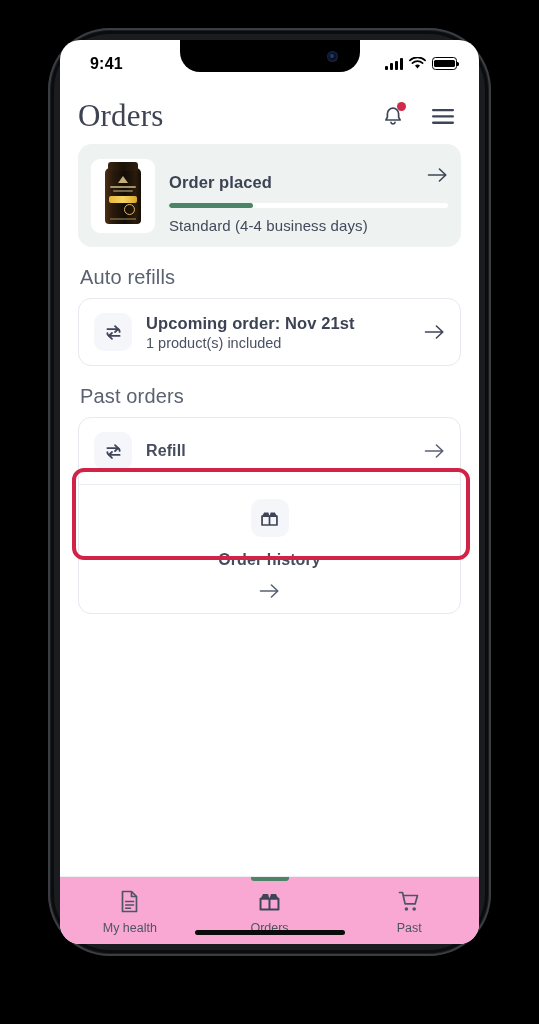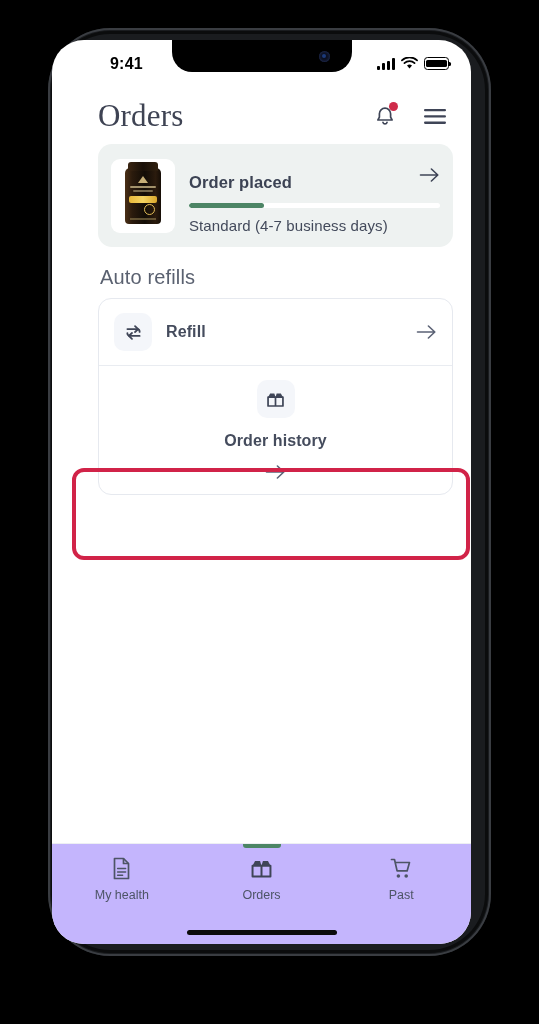--- a/index.html
+++ b/index.html
@@ -44,28 +44,27 @@
     background: #2b2e33;
     border-radius: 2px;
   }
   .btn-silent { left: 44px; top: 170px; width: 4px; height: 28px; }
   .btn-volup  { left: 44px; top: 228px; width: 4px; height: 52px; }
   .btn-voldn  { left: 44px; top: 296px; width: 4px; height: 52px; }
 
   
   .screen {
     position: absolute;
-    left: 52px;
+    left: 60px;
     top: 40px;
     width: 419px;
     height: 904px;
-    border-radius: 32px;
+    border-radius: 20px;
     background: #ffffff;
     overflow: hidden;
-    padding-left: 28px;
   }
 
   
   .notch {
     position: absolute;
     left: 50%;
     transform: translateX(-50%);
     top: 0;
     width: 180px;
     height: 32px;
@@ -310,22 +309,22 @@
     border: 4px solid #d12348;
     border-radius: 12px;
     pointer-events: none;
     z-index: 25;
   }
 
   
   .bottom-nav {
     position: absolute;
     left: 0; right: 0; bottom: 0;
-    height: 101px;
-    background: #c4b5fd;
+    height: 68px;
+    background: #f9a8d4;
     border-top: 1px solid #edeff3;
     display: flex;
     align-items: flex-start;
     padding-top: 12px;
   }
   .nav-item {
     flex: 1;
     position: relative;
     display: flex;
     flex-direction: column;
@@ -432,26 +431,46 @@
         <div class="status-main">
           <div class="status-row-top">
             <div class="status-title">Order placed</div>
             <svg class="arrow" width="21" height="16" viewBox="0 0 21 16">
               <path d="M1.5 8 H18.5 M12.4 2 L18.8 8 L12.4 14" fill="none" stroke="#3f4557" stroke-width="1.6" stroke-linecap="round" stroke-linejoin="round"></path>
             </svg>
           </div>
           <div class="progress-track">
             <div class="progress-fill" style="width:30%"></div>
           </div>
-          <div class="status-sub">Standard (4-7 business days)</div>
+          <div class="status-sub">Standard (4-4 business days)</div>
         </div>
       </div>
 
       <div class="section-label">Auto refills</div>
-
+      <div class="list-card">
+        <div class="list-row">
+          <div class="row-icon">
+            <svg width="21" height="21" viewBox="0 0 22 22">
+              <path d="M4.6 7.4 h10.2 a2.6 2.6 0 0 1 2.6 2.6 v0.4" fill="none" stroke="#3f4557" stroke-width="1.9" stroke-linecap="round"></path>
+              <path d="M12.6 4.3 L15.9 7.4 L12.6 10.5" fill="none" stroke="#3f4557" stroke-width="1.9" stroke-linecap="round" stroke-linejoin="round"></path>
+              <path d="M17.4 14.6 H7.2 a2.6 2.6 0 0 1 -2.6 -2.6 v-0.4" fill="none" stroke="#3f4557" stroke-width="1.9" stroke-linecap="round"></path>
+              <path d="M9.4 17.7 L6.1 14.6 L9.4 11.5" fill="none" stroke="#3f4557" stroke-width="1.9" stroke-linecap="round" stroke-linejoin="round"></path>
+            </svg>
+          </div>
+          <div class="row-text">
+            <div class="row-title">Upcoming order: Nov 21st</div>
+            <div class="row-sub">1 product(s) included</div>
+          </div>
+          <svg class="arrow" width="21" height="16" viewBox="0 0 21 16">
+            <path d="M1.5 8 H18.5 M12.4 2 L18.8 8 L12.4 14" fill="none" stroke="#3f4557" stroke-width="1.6" stroke-linecap="round" stroke-linejoin="round"></path>
+          </svg>
+        </div>
+      </div>
+
+      <div class="section-label">Past orders</div>
       <div class="list-card">
 
         <div class="list-row">
           <div class="row-icon">
             <svg width="21" height="21" viewBox="0 0 22 22">
               <path d="M4.6 7.4 h10.2 a2.6 2.6 0 0 1 2.6 2.6 v0.4" fill="none" stroke="#3f4557" stroke-width="1.9" stroke-linecap="round"></path>
               <path d="M12.6 4.3 L15.9 7.4 L12.6 10.5" fill="none" stroke="#3f4557" stroke-width="1.9" stroke-linecap="round" stroke-linejoin="round"></path>
               <path d="M17.4 14.6 H7.2 a2.6 2.6 0 0 1 -2.6 -2.6 v-0.4" fill="none" stroke="#3f4557" stroke-width="1.9" stroke-linecap="round"></path>
               <path d="M9.4 17.7 L6.1 14.6 L9.4 11.5" fill="none" stroke="#3f4557" stroke-width="1.9" stroke-linecap="round" stroke-linejoin="round"></path>
             </svg>

